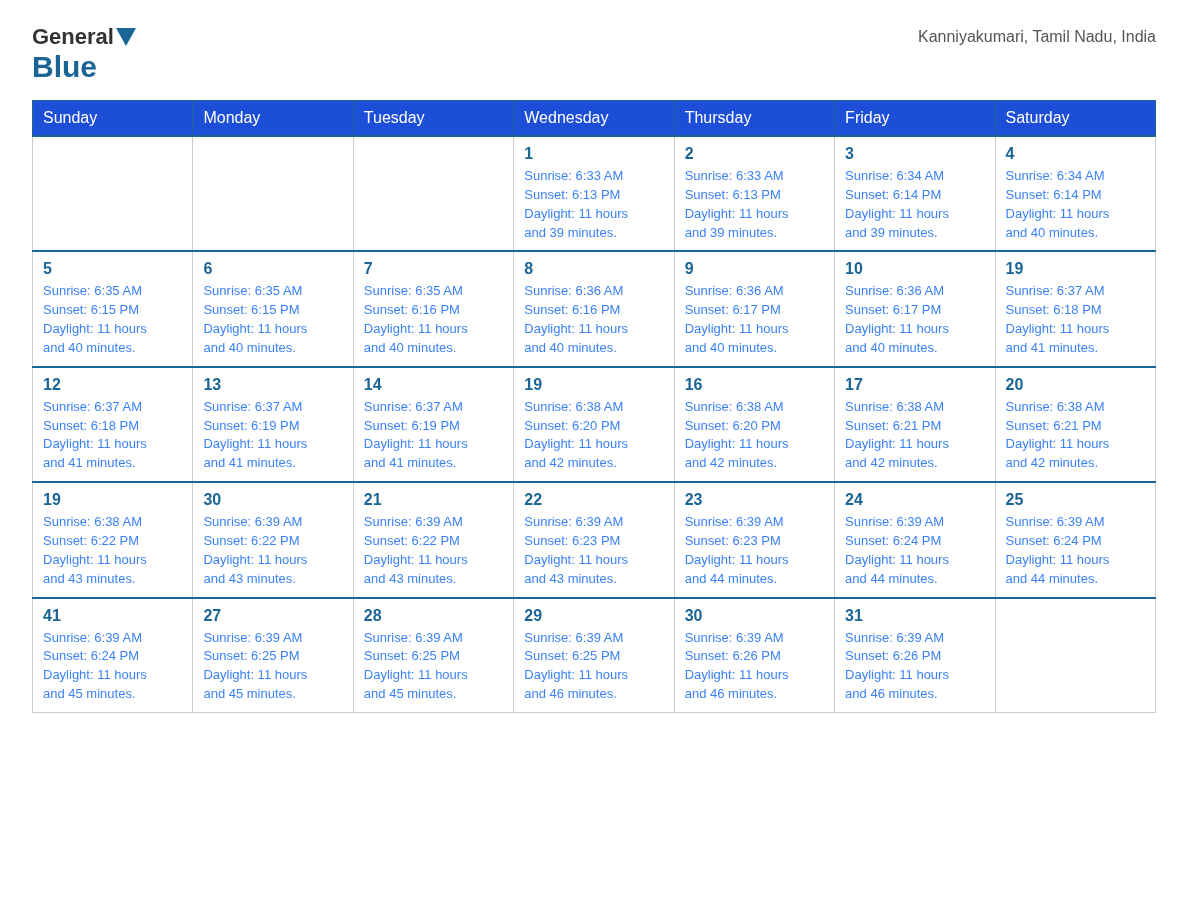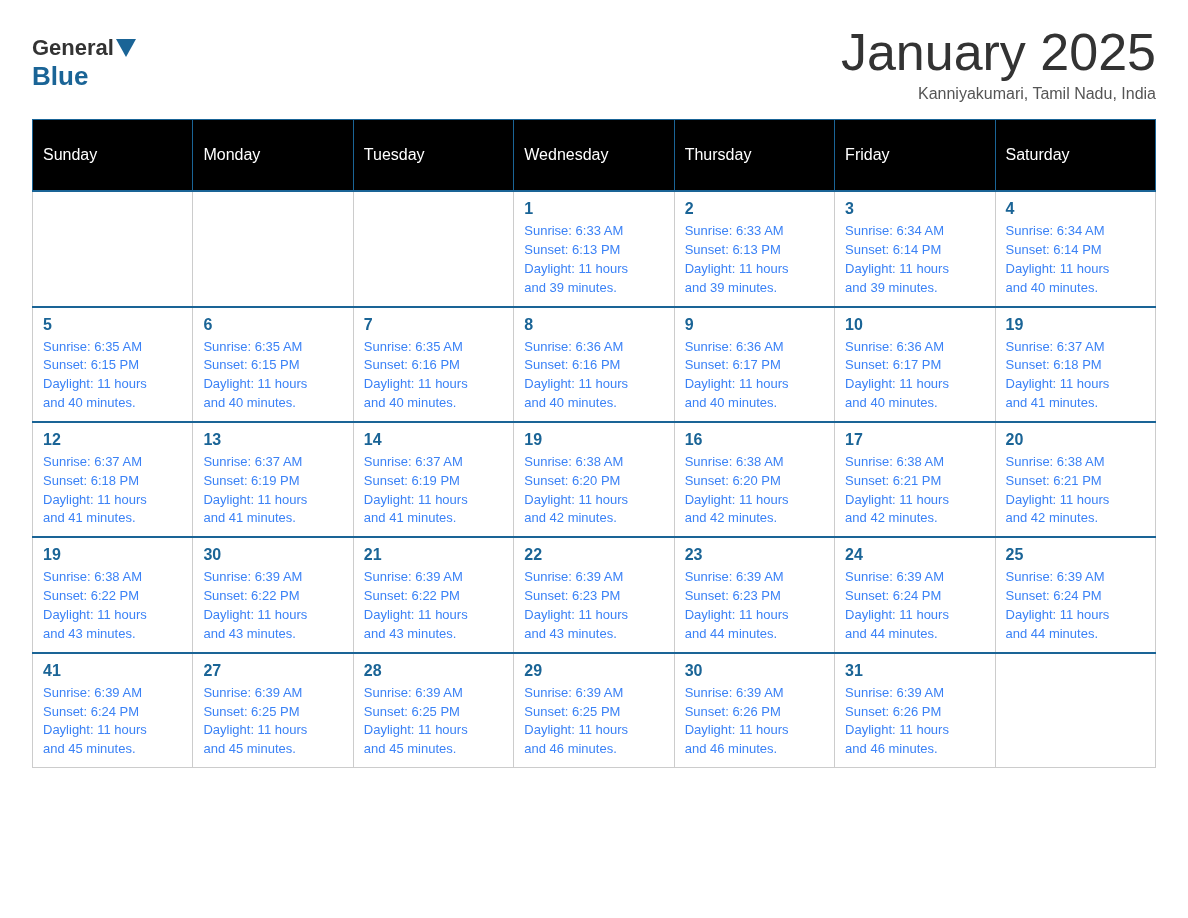--- a/index.html
+++ b/index.html
@@ -7,21 +7,21 @@
       font-family: Arial, sans-serif;
       background: #fff;
       color: #333;
       padding: 24px 32px;
       width: 1188px;
       min-height: 918px;
     }
     .header {
       display: flex;
       justify-content: space-between;
-      align-items: center;
+      align-items: flex-start;
       margin-bottom: 8px;
     }
     .logo {
       display: flex;
       flex-direction: column;
       align-items: flex-start;
     }
     .logo-text {
       display: flex;
       align-items: center;
@@ -35,21 +35,21 @@
       width: 0;
       height: 0;
       border-left: 10px solid transparent;
       border-right: 10px solid transparent;
       border-top: 18px solid #1a6496;
       margin: 0 2px;
       vertical-align: middle;
     }
     .logo-blue {
       color: #1a6496;
-      font-size: 26px;
+      font-size: 30px;
       font-weight: bold;
     }
     .title-block {
       text-align: right;
     }
     .month-title {
       font-size: 52px;
       font-weight: normal;
       color: #333;
       line-height: 1.1;
@@ -58,23 +58,23 @@
       font-size: 16px;
       color: #555;
       margin-top: 4px;
     }
     .calendar {
       width: 100%;
       border-collapse: collapse;
       margin-top: 16px;
     }
     .calendar thead tr th {
-      background-color: #000000;
+      background-color: #1d4ed8;
       color: #fff;
-      padding: 26px 10px;
+      padding: 8px 10px;
       text-align: left;
       font-size: 16px;
       font-weight: normal;
       border: 1px solid #1a6496;
     }
     .calendar tbody tr td {
       border: 1px solid #ccc;
       vertical-align: top;
       padding: 8px 10px;
       width: 14.28%;
@@ -104,21 +104,20 @@
 
 <div class="header">
   <div class="logo">
     <div class="logo-text">
       <span class="logo-general">General</span>
       <span class="logo-triangle"></span>
     </div>
     <span class="logo-blue">Blue</span>
   </div>
   <div class="title-block">
-    <div class="month-title">January 2025</div>
     <div class="location">Kanniyakumari, Tamil Nadu, India</div>
   </div>
 </div>
 
 <table class="calendar">
   <thead>
     <tr>
     <th>Sunday</th>
         <th>Monday</th>
         <th>Tuesday</th>

